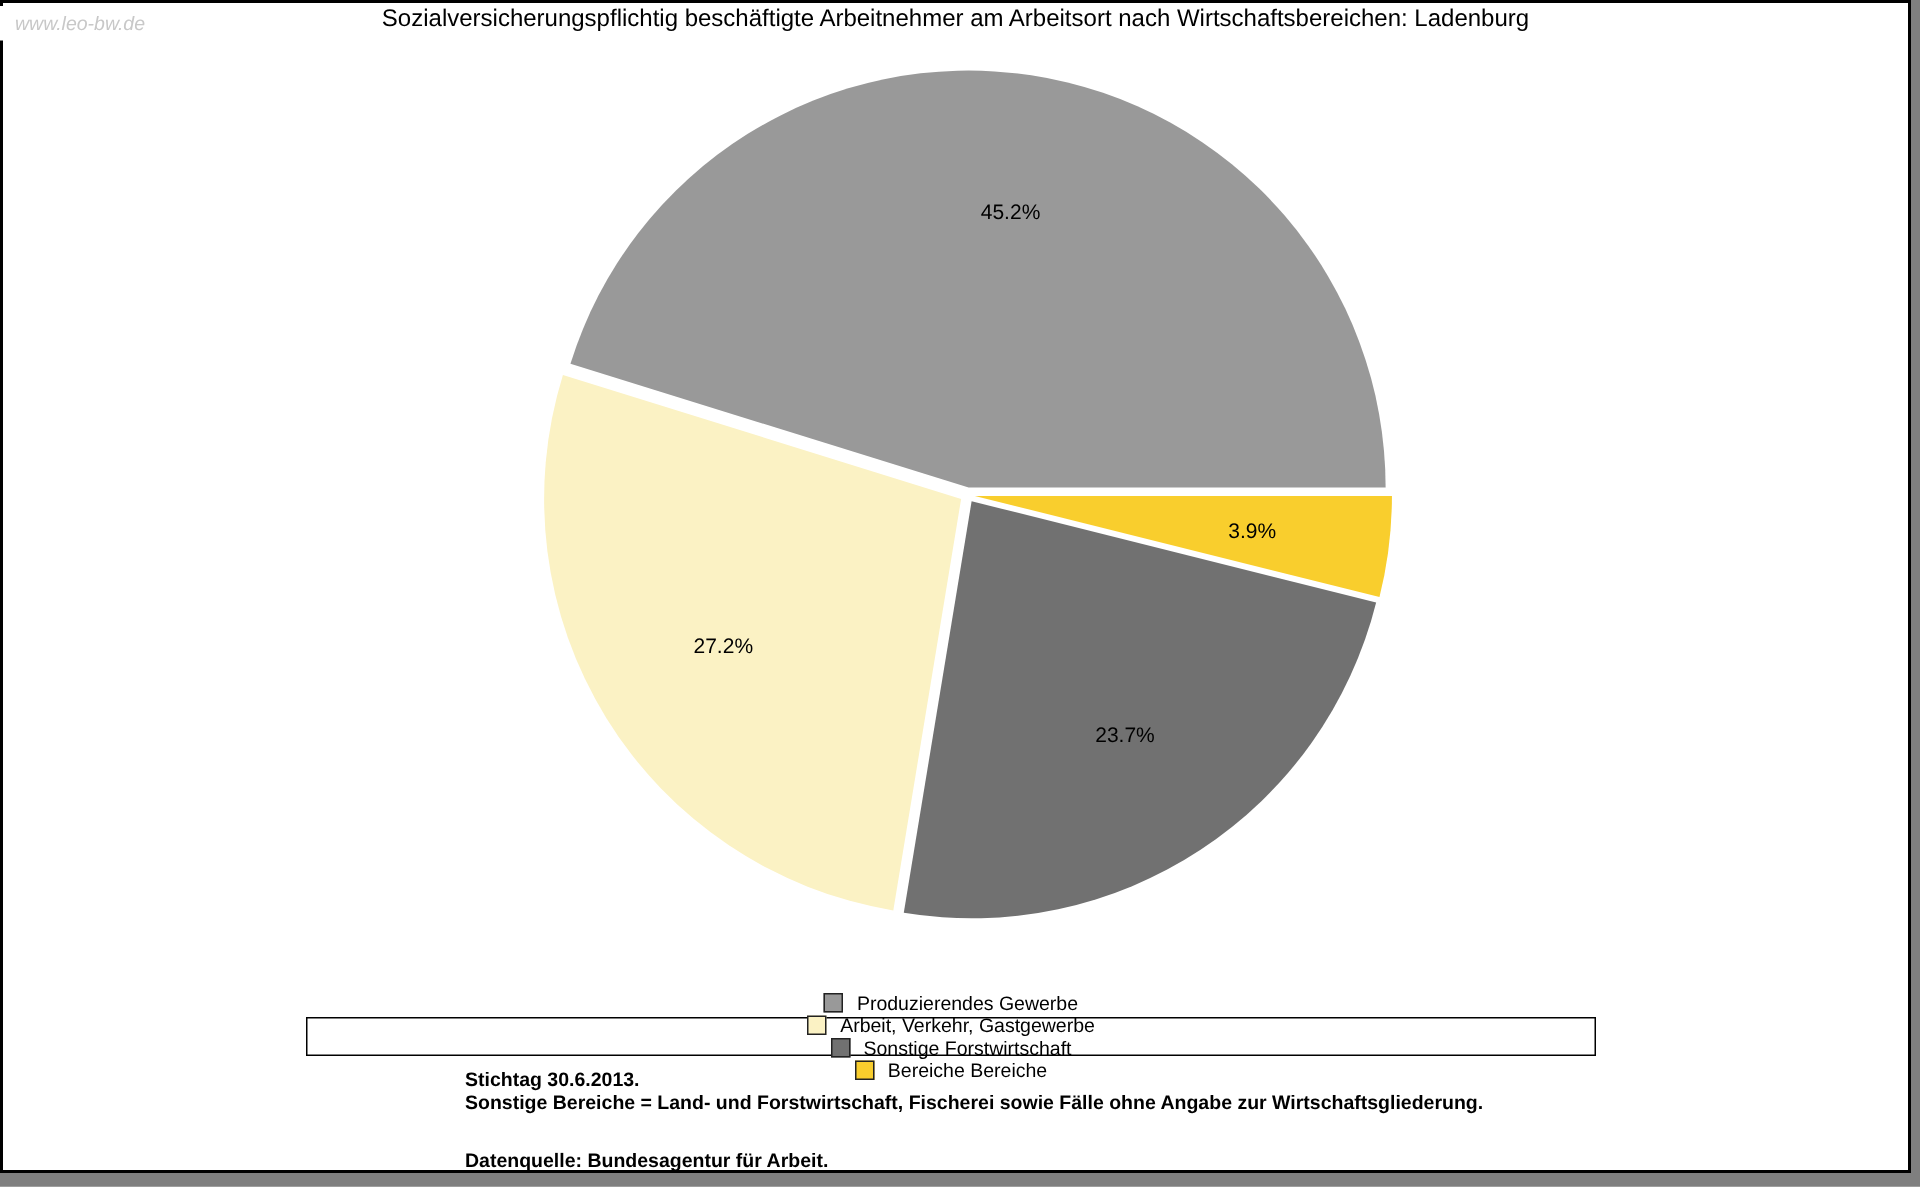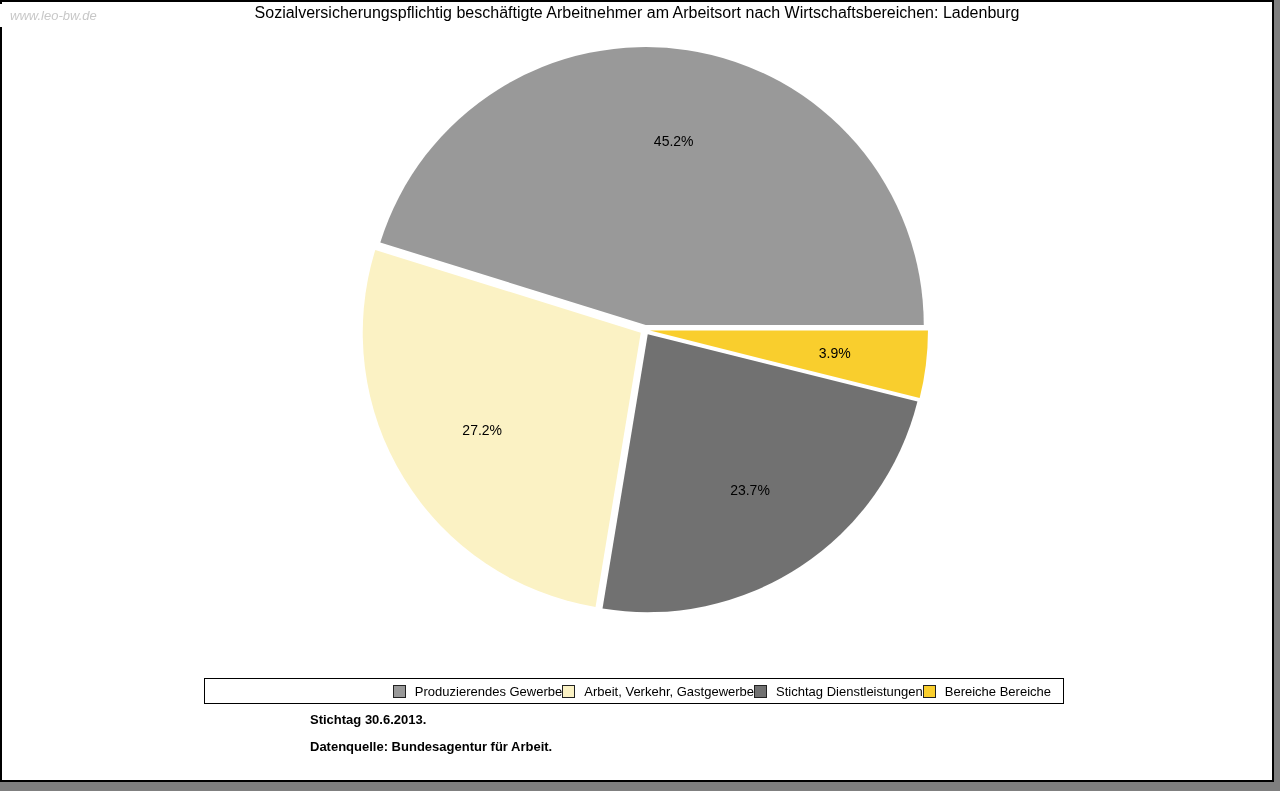--- a/index.html
+++ b/index.html
@@ -62,23 +62,24 @@
     position: absolute;
     left: 202px;
     top: 676px;
     width: 860px;
     height: 26px;
     border: 1.5px solid #000000;
     box-sizing: border-box;
     background: #ffffff;
     display: flex;
     align-items: center;
-    justify-content: flex-end;
+    justify-content: center;
     padding: 0 12px;
     z-index: 2;
+    flex-direction: column;
   }
   .legend-item {
     display: flex;
     align-items: center;
     white-space: nowrap;
   }
   .legend-swatch {
     display: inline-block;
     width: 13px;
     height: 13px;
@@ -94,21 +95,21 @@
     position: absolute;
     left: 308px;
     top: 710px;
     font-size: 13px;
     line-height: 15px;
     color: #000000;
     z-index: 2;
     font-weight: bold;
   }
   .footnotes .source-line {
-    margin-top: 12px;
+    margin-top: 24px;
   }
 </style>
 </head>
 <body>
 
 <div class="sheet">
 
   <div class="chart-title">Sozialversicherungspflichtig beschäftigte Arbeitnehmer am Arbeitsort nach Wirtschaftsbereichen: Ladenburg</div>
 
   <div class="watermark">www.leo-bw.de</div>
@@ -128,26 +129,27 @@
       <div class="legend-item">
         <span class="legend-swatch" style="background: rgb(153, 153, 153);"></span>
         <span class="legend-label">Produzierendes Gewerbe</span>
       </div>
       <div class="legend-item">
         <span class="legend-swatch" style="background: rgb(251, 242, 196);"></span>
         <span class="legend-label">Arbeit, Verkehr, Gastgewerbe</span>
       </div>
       <div class="legend-item">
         <span class="legend-swatch" style="background: rgb(113, 113, 113);"></span>
-        <span class="legend-label">Stichtag Dienstleistungen</span>
+        <span class="legend-label">Sonstige Forstwirtschaft</span>
       </div>
       <div class="legend-item">
         <span class="legend-swatch" style="background: rgb(249, 206, 45);"></span>
         <span class="legend-label">Bereiche Bereiche</span>
       </div>
     </div>
 
   <div class="footnotes">
     <div>Stichtag 30.6.2013.</div>
+    <div>Sonstige Bereiche = Land- und Forstwirtschaft, Fischerei sowie Fälle ohne Angabe zur Wirtschaftsgliederung.</div>
     <div class="source-line">Datenquelle: Bundesagentur für Arbeit.</div>
   </div>
 
 </div>
 
 </body></html>

